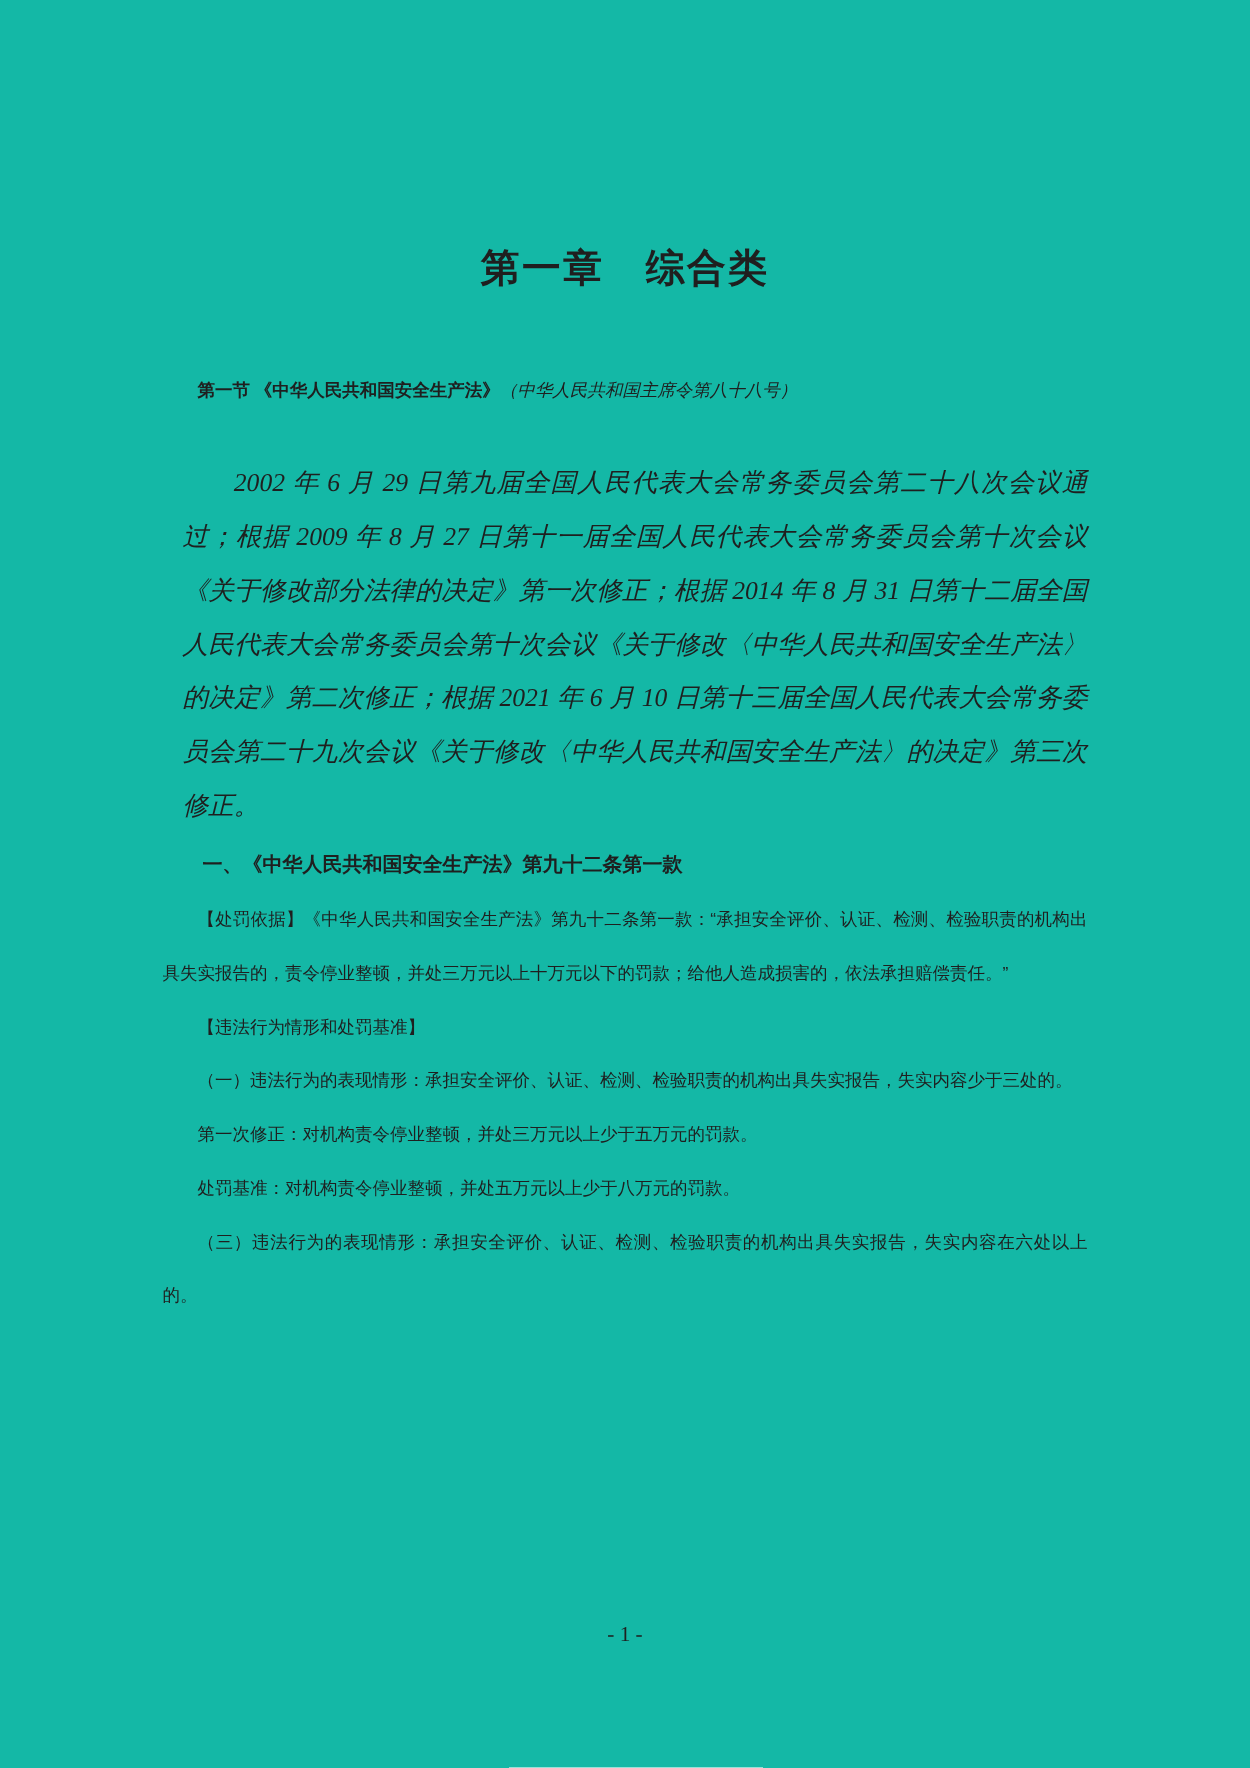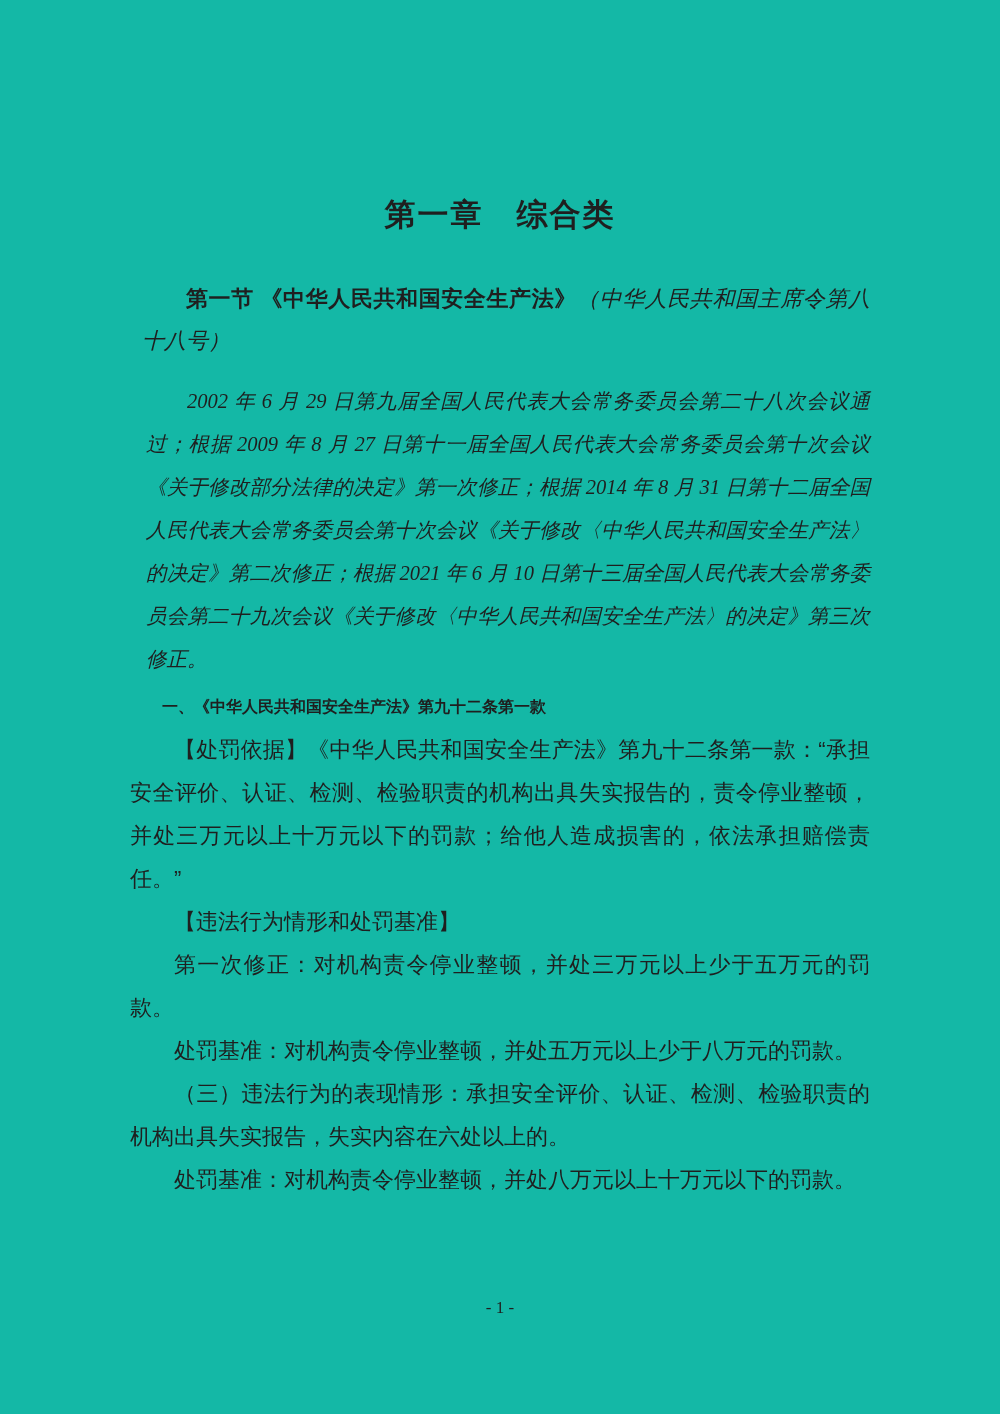--- a/index.html
+++ b/index.html
@@ -25,23 +25,23 @@
   .chapter-title {
     margin: 0;
     text-align: center;
     font-family: "Liberation Sans", "DejaVu Sans", sans-serif;
     font-weight: bold;
     font-size: 31px;
     line-height: 46px;
     letter-spacing: 2px;
   }
   .section-heading {
-    margin: 40px 0 0 12px;
-    font-size: 22px;
-    line-height: 42px;
+    margin: 40px 0 0 0;
+    font-size: 14px;
+    line-height: 68px;
     text-indent: 2em;
     text-align: justify;
   }
   .section-heading .bold-part {
     font-family: "Liberation Sans", "DejaVu Sans", sans-serif;
     font-weight: bold;
   }
   .section-heading .plain-part {
     font-family: "Liberation Serif", "DejaVu Serif", serif;
     font-style: italic;
@@ -61,21 +61,21 @@
     font-family: Liberation Serif, serif;
     font-weight: bold;
     font-size: 16px;
     line-height: 43px;
     text-indent: 2em;
   }
   .body-text p {
     margin: 0;
     font-family: "Liberation Sans", "DejaVu Sans", sans-serif;
     font-weight: normal;
-    font-size: 22px;
+    font-size: 14px;
     line-height: 43px;
     text-indent: 2em;
     text-align: justify;
   }
   .page-number {
     position: absolute;
     left: 0;
     right: 0;
     bottom: 96px;
     text-align: center;
@@ -94,22 +94,22 @@
 
     <p class="section-heading"><span class="bold-part">第一节 《中华人民共和国安全生产法》</span><span class="plain-part">（中华人民共和国主席令第八十八号）</span></p>
 
     <p class="preface">2002 年 6 月 29 日第九届全国人民代表大会常务委员会第二十八次会议通过；根据 2009 年 8 月 27 日第十一届全国人民代表大会常务委员会第十次会议《关于修改部分法律的决定》第一次修正；根据 2014 年 8 月 31 日第十二届全国人民代表大会常务委员会第十次会议《关于修改〈中华人民共和国安全生产法〉的决定》第二次修正；根据 2021 年 6 月 10 日第十三届全国人民代表大会常务委员会第二十九次会议《关于修改〈中华人民共和国安全生产法〉的决定》第三次修正。</p>
 
     <p class="item-heading">一、《中华人民共和国安全生产法》第九十二条第一款</p>
 
     <div class="body-text">
       <p>【处罚依据】《中华人民共和国安全生产法》第九十二条第一款：“承担安全评价、认证、检测、检验职责的机构出具失实报告的，责令停业整顿，并处三万元以上十万元以下的罚款；给他人造成损害的，依法承担赔偿责任。”</p>
       <p>【违法行为情形和处罚基准】</p>
+      <p>（一）违法行为的表现情形：承担安全评价、认证、检测、检验职责的机构出具失实报告，失实内容少于三处的。</p>
       <p>第一次修正：对机构责令停业整顿，并处三万元以上少于五万元的罚款。</p>
       <p>处罚基准：对机构责令停业整顿，并处五万元以上少于八万元的罚款。</p>
       <p>（三）违法行为的表现情形：承担安全评价、认证、检测、检验职责的机构出具失实报告，失实内容在六处以上的。</p>
-      <p>处罚基准：对机构责令停业整顿，并处八万元以上十万元以下的罚款。</p>
     </div>
 
   </div>
 
   <div class="page-number">- 1 -</div>
 </div>
 
 </body></html>

